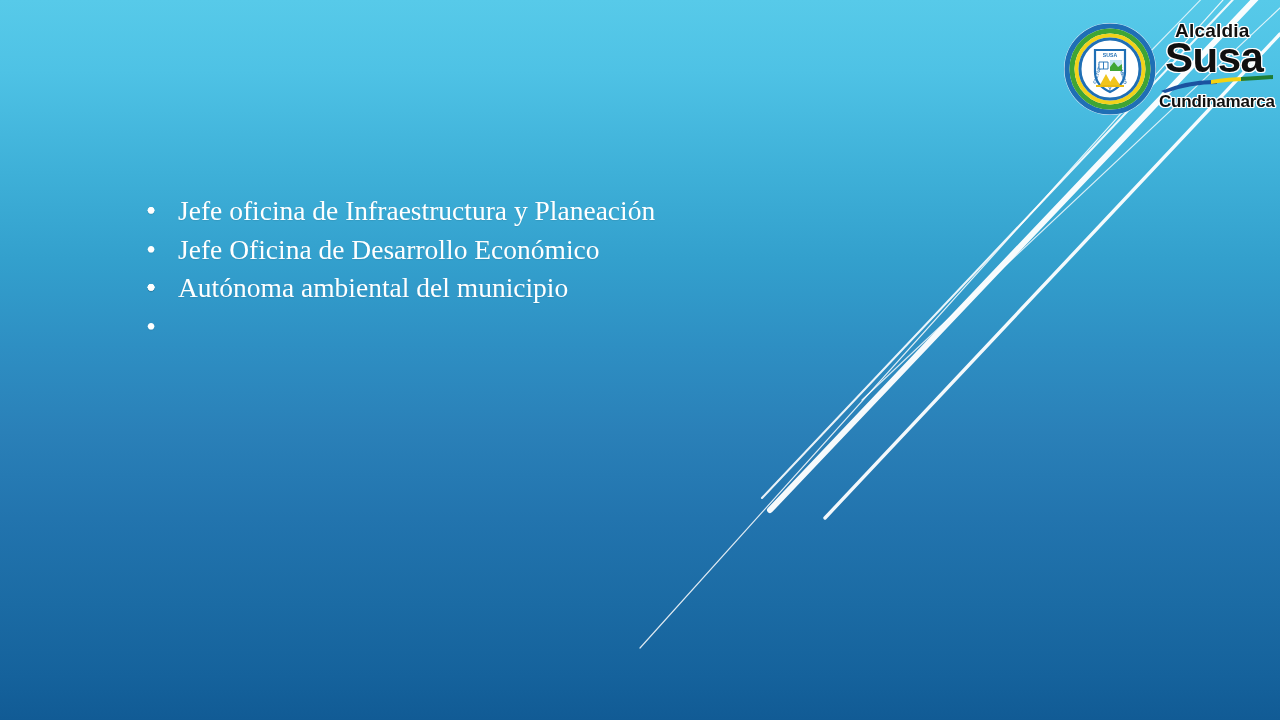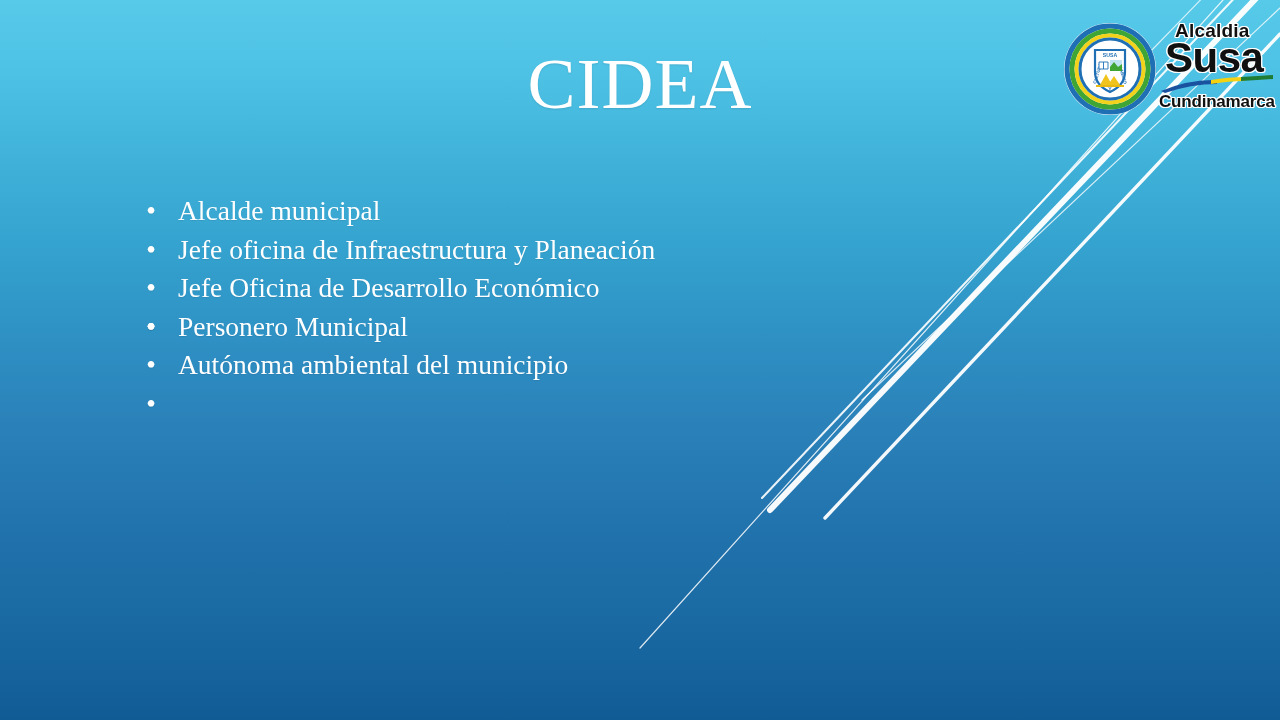--- a/index.html
+++ b/index.html
@@ -150,44 +150,41 @@
     <g stroke="#ffffff" fill="none" stroke-linecap="round">
       <line x1="1262" y1="-8" x2="770" y2="510" stroke-width="6" opacity="0.96"></line>
       <line x1="1242" y1="-10" x2="762" y2="498" stroke-width="2.1" opacity="0.90"></line>
       <line x1="1232" y1="-10" x2="640" y2="648" stroke-width="1.2" opacity="0.85"></line>
       <line x1="1280" y1="8" x2="862" y2="400" stroke-width="1.2" opacity="0.80"></line>
       <line x1="1280" y1="34" x2="825" y2="518" stroke-width="3.4" opacity="0.95"></line>
       <line x1="1214" y1="-14" x2="1150" y2="52" stroke-width="1.1" opacity="0.75"></line>
     </g>
   </svg>
 
-  <div id="title">CIDEA</div>
 
   <ul id="bullets">
     <li>
       <span class="bullet-dot">•</span>
-      <span>Alcalde municipal</span>
     </li>
     <li>
       <span class="bullet-dot">•</span>
       <span>Jefe oficina de Infraestructura y Planeación</span>
     </li>
     <li>
       <span class="bullet-dot">•</span>
       <span>Jefe Oficina de Desarrollo Económico</span>
     </li>
     <li>
       <span class="bullet-dot">•</span>
     </li>
     <li>
       <span class="bullet-dot">•</span>
     </li>
     <li>
       <span class="bullet-dot">•</span>
-      <span>Personero Municipal</span>
     </li>
     <li>
       <span class="bullet-dot">•</span>
       <span>Autónoma ambiental del municipio</span>
     </li>
     <li>
       <span class="bullet-dot">•</span>
     </li>
   </ul>
 

